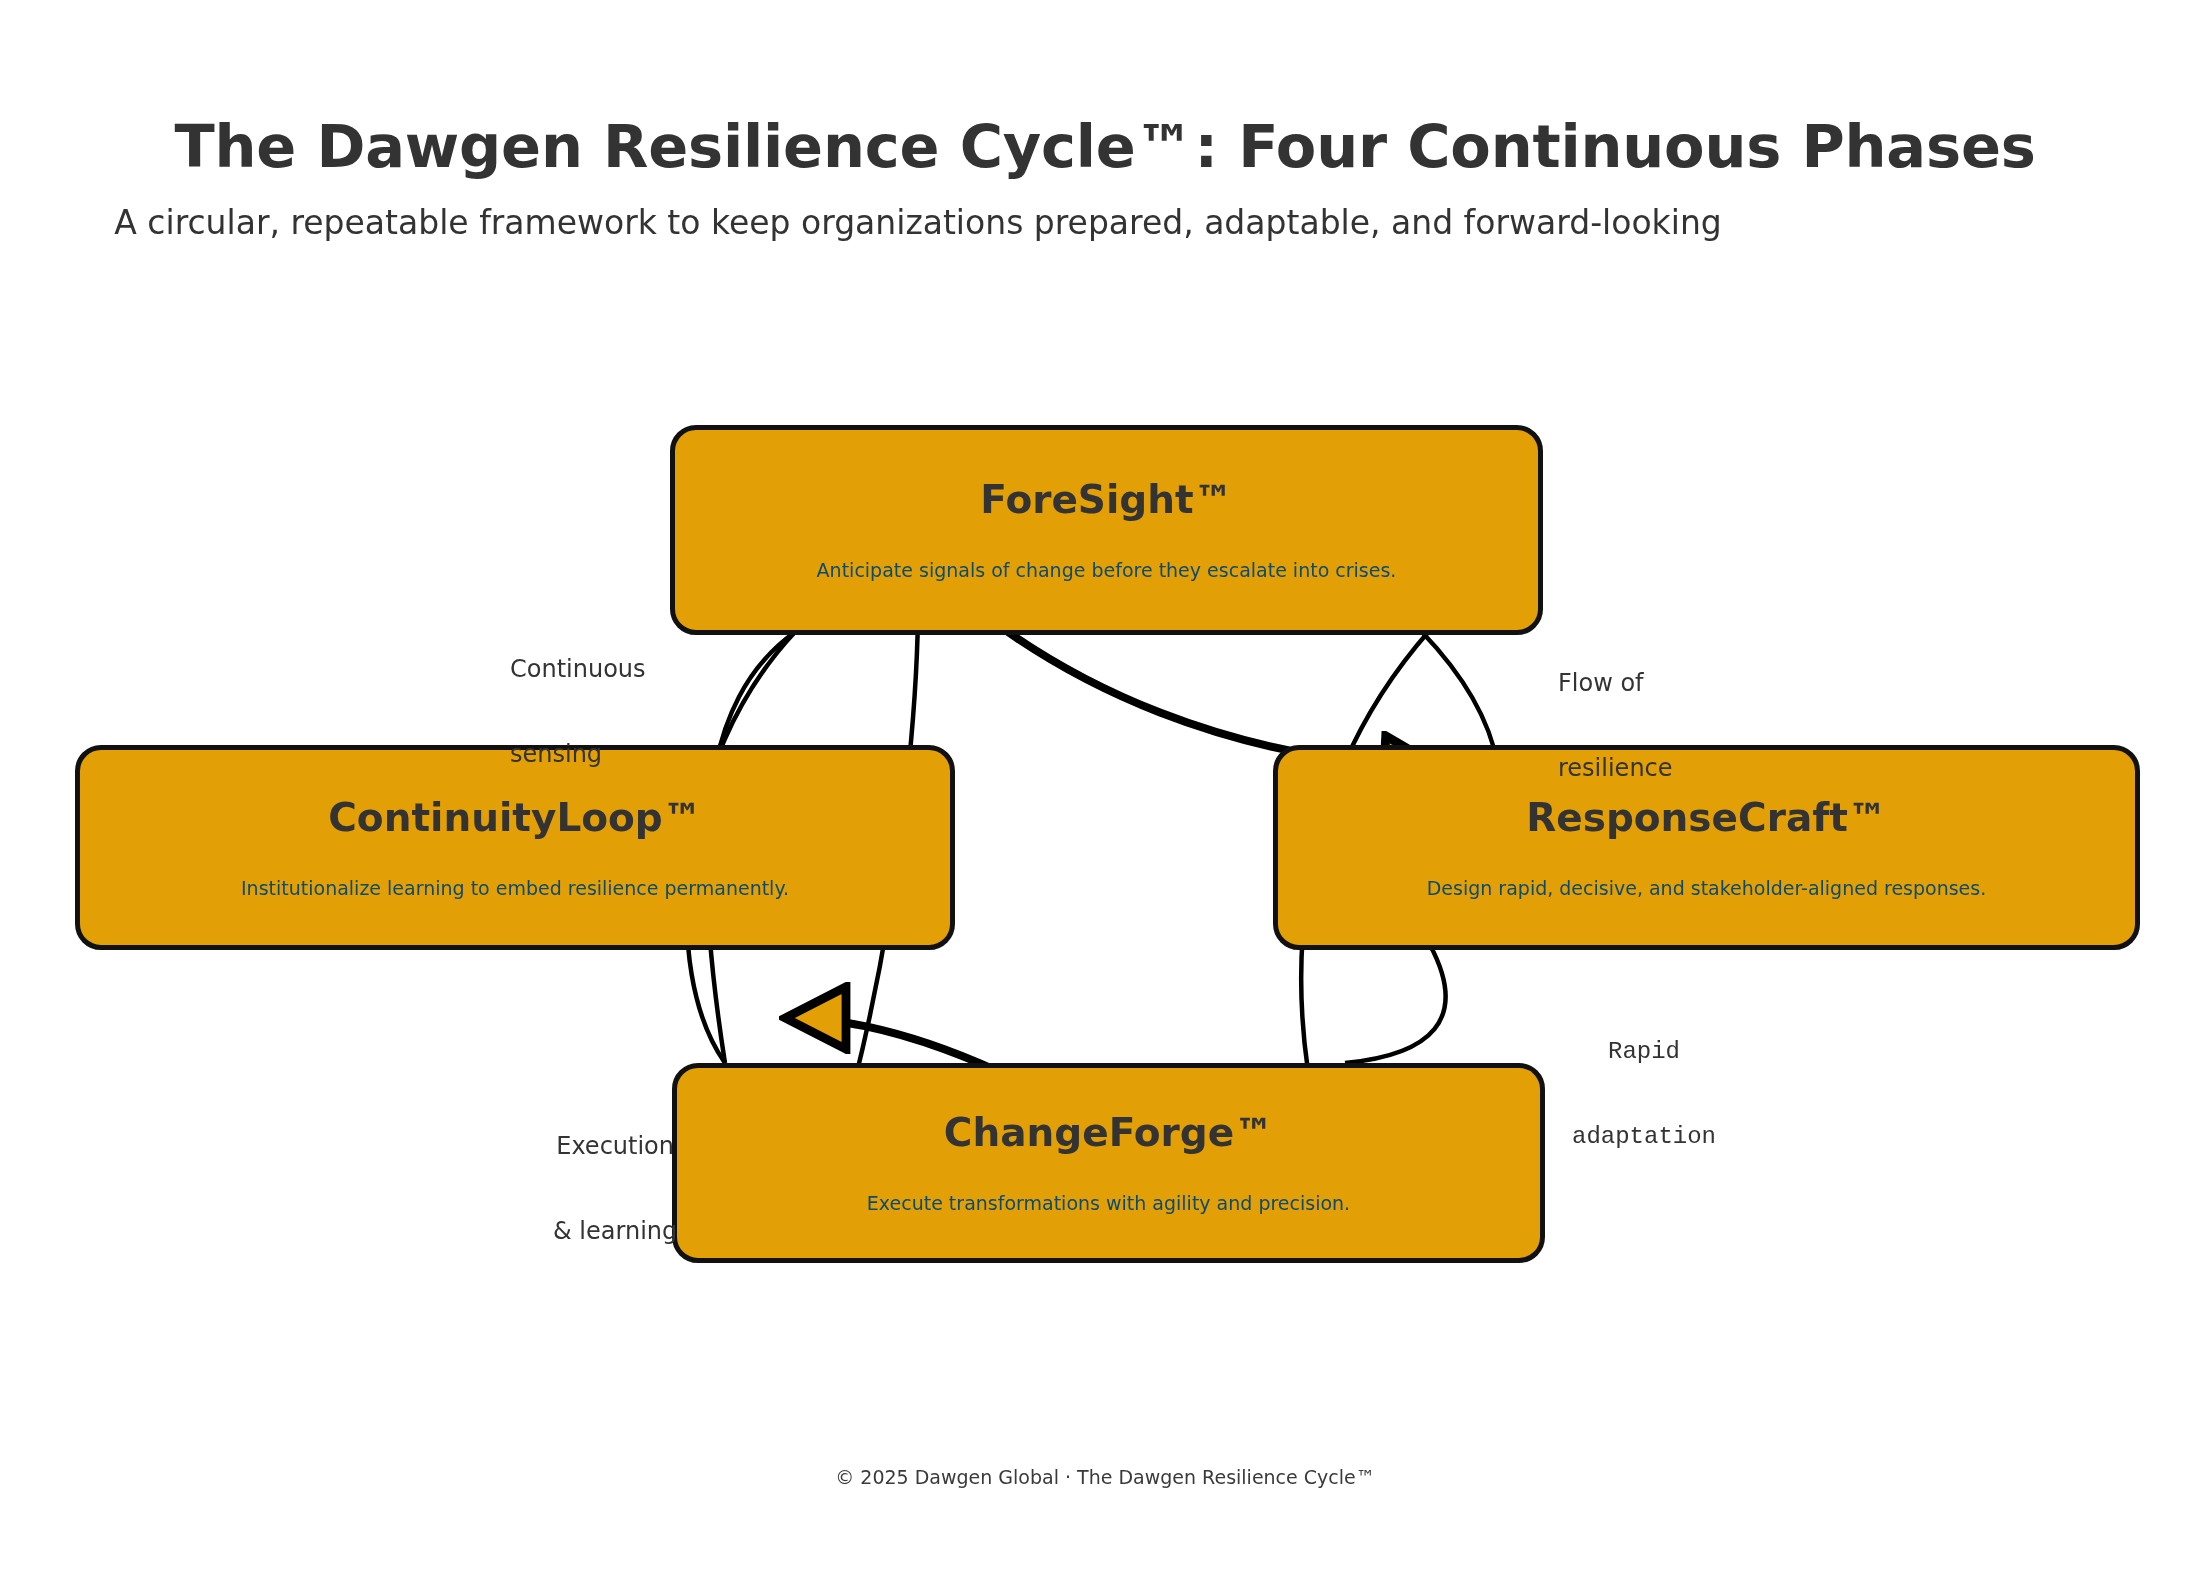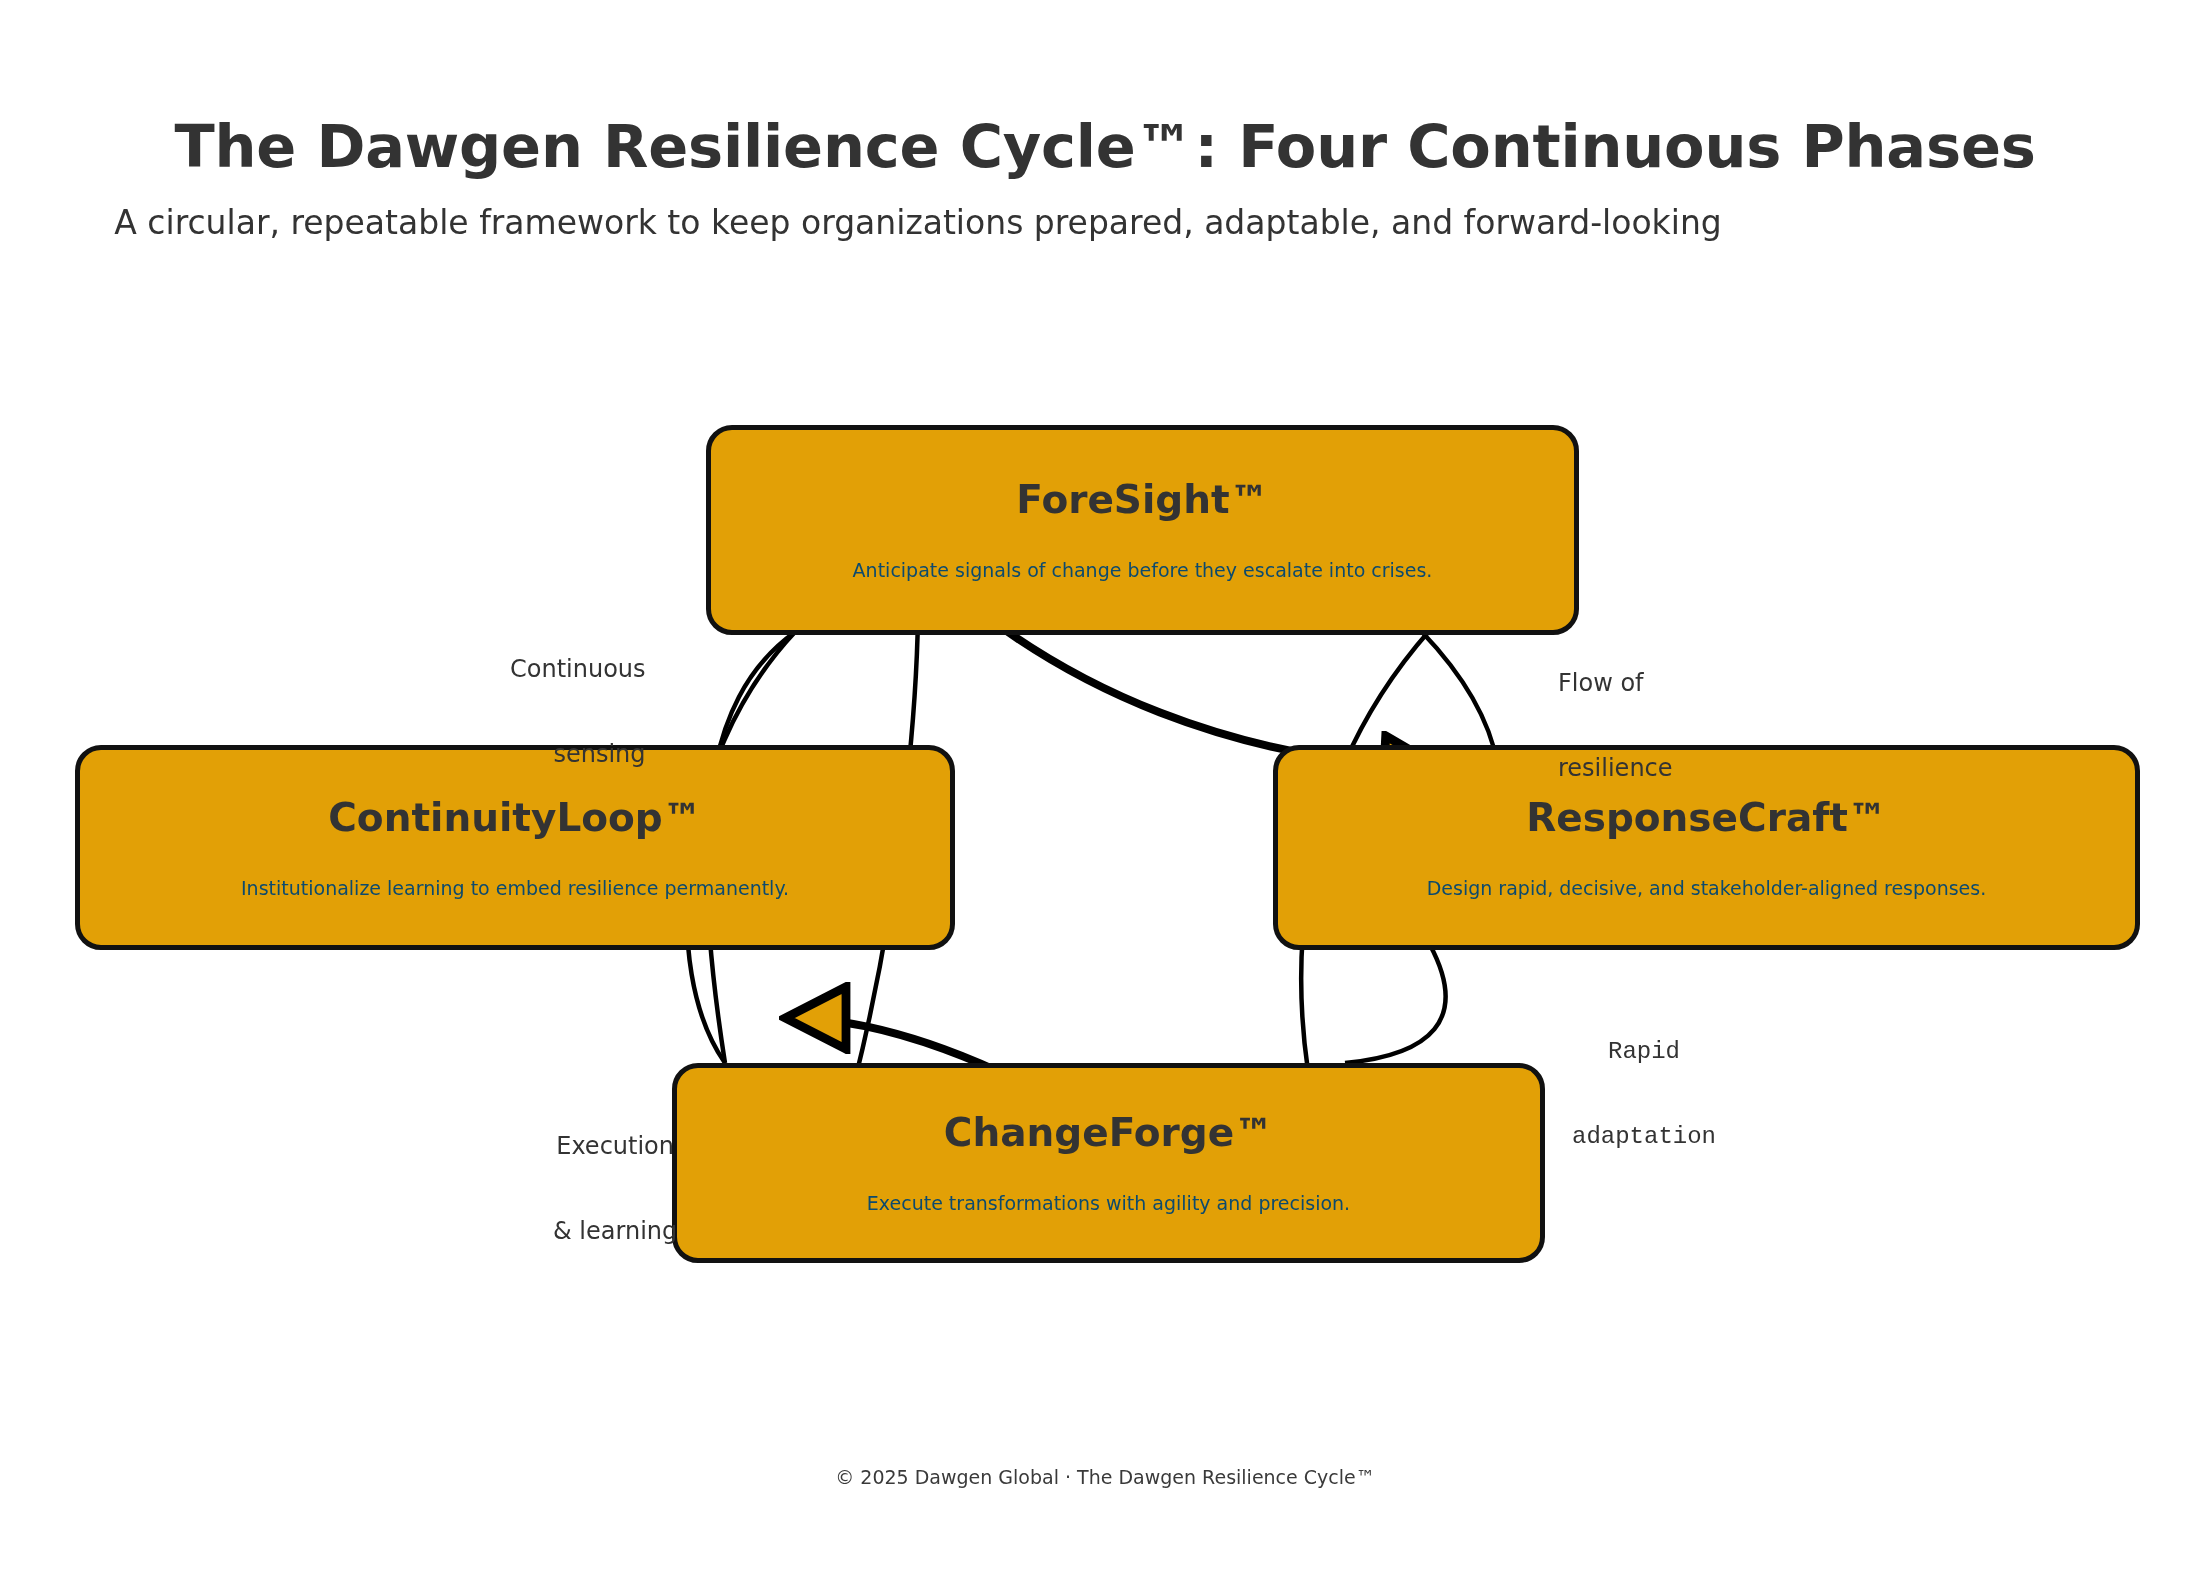--- a/index.html
+++ b/index.html
@@ -88,35 +88,35 @@
   .phase-desc {
     font-family: "DejaVu Sans", sans-serif;
     font-size: 19px;
     font-weight: normal;
     color: #0c4a6e;
     white-space: nowrap;
     line-height: 1;
     margin-top: 42px;
   }
 
-  #box-foresight      { left: 670px;  top: 425px;  width: 873px; height: 210px; margin-left: 36px; }
+  #box-foresight      { left: 670px;  top: 425px;  width: 873px; height: 210px; }
   #box-continuityloop { left: 75px;   top: 745px;  width: 880px; height: 205px; }
   #box-responsecraft  { left: 1273px; top: 745px;  width: 867px; height: 205px; }
   #box-changeforge    { left: 672px;  top: 1063px; width: 873px; height: 200px; }
 
   
   .edge-label {
     position: absolute;
     font-family: "DejaVu Sans", sans-serif;
     font-size: 24px;
     color: #333333;
     line-height: 1.18;
     white-space: pre;
   }
-  #label-continuous-sensing { left: 510px;  top: 598px;  text-align: right; }
+  #label-continuous-sensing { left: 510px;  top: 598px;  text-align: left; }
   #label-flow-of-resilience { left: 1540px; top: 612px;  text-align: left; margin-left: 18px; }
   #label-rapid-adaptation   { left: 1572px; top: 981px;  text-align: center; font-family: Liberation Mono, monospace; }
   #label-execution-learning { left: 553px;  top: 1075px; text-align: center; }
 </style>
 </head>
 <body>
 
 <div id="stage">
 
   <div id="title">The Dawgen Resilience Cycle™: Four Continuous Phases</div>

